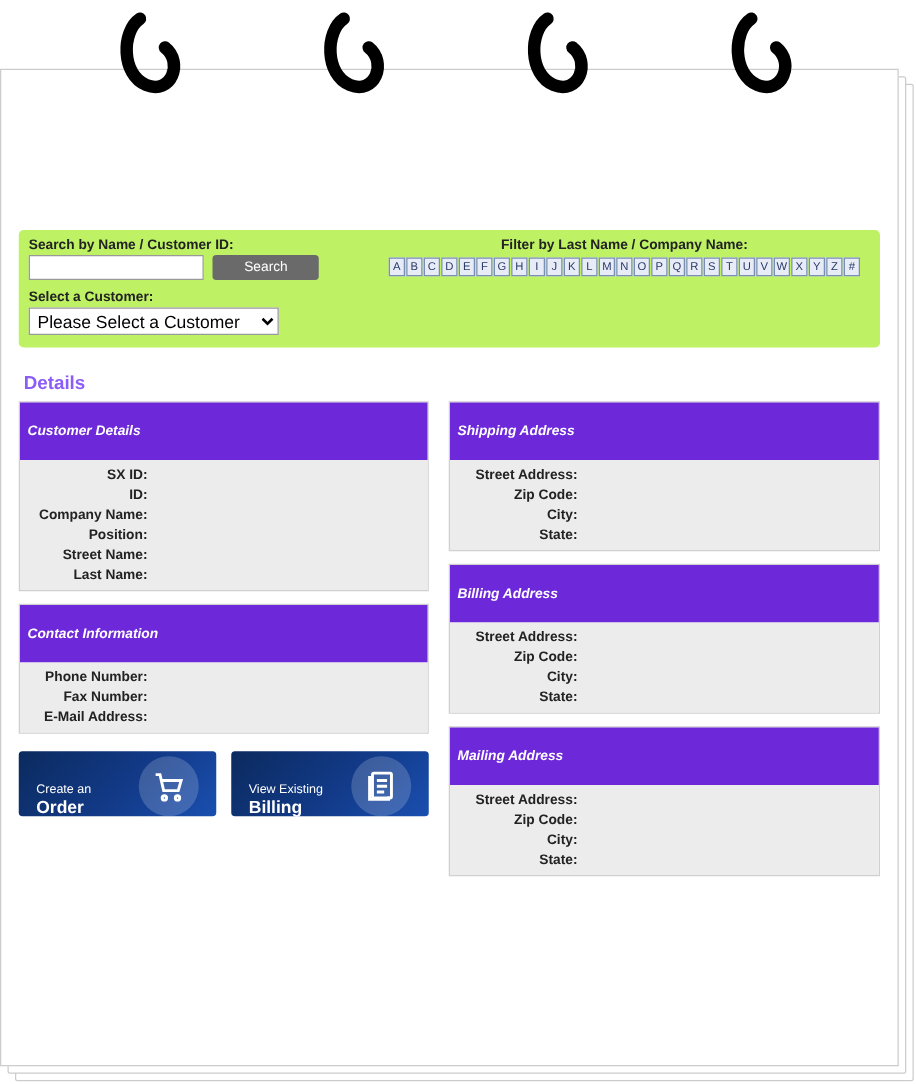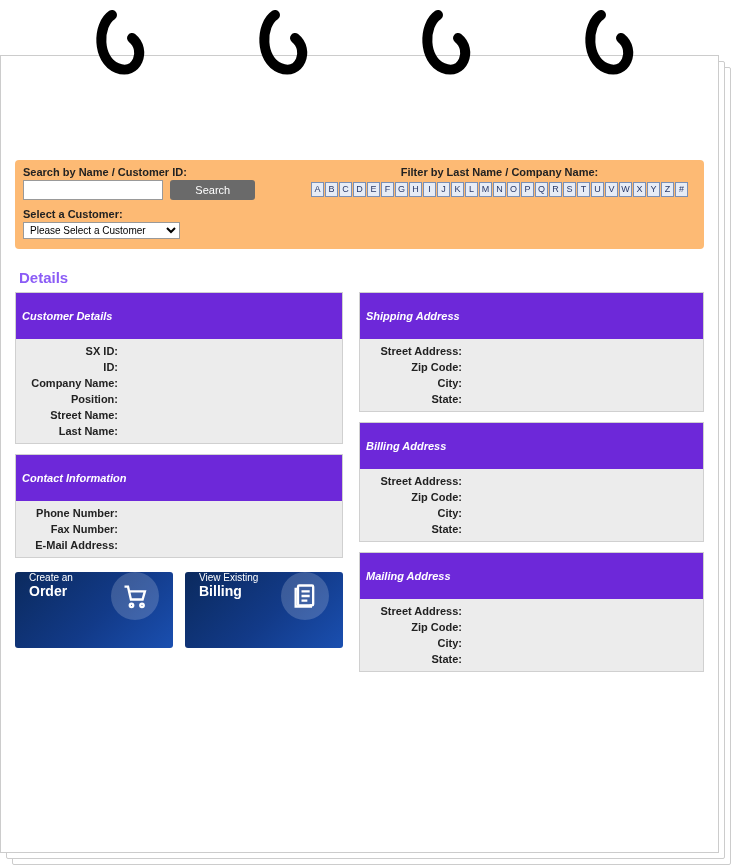--- a/index.html
+++ b/index.html
@@ -35,22 +35,22 @@
   .spiral-row {
     position: absolute;
     top: 0; left: 0; right: 0; height: 100px;
     display: flex;
     justify-content: space-around;
     padding: 0 40px;
     z-index: 10;
   }
   .spiral svg { display:block; }
   .top-area {
-    margin-top: 92px;
-    background: #fdba74;
+    margin-top: 116px;
+    background: #bef264;
     border-radius: 4px;
     padding: 6px 8px 10px 8px;
     display: flex;
     gap: 20px;
   }
   .top-left { flex: 0 0 260px; }
   .top-right { flex: 1; }
   .field-label {
     font-weight: bold;
     font-size: 11px;
@@ -73,22 +73,22 @@
     padding: 4px 25px;
     font-size: 11px;
     cursor: pointer;
     vertical-align: middle;
     margin-left: 4px;
   }
   .select-customer {
     margin-top: 8px;
   }
   .cust-select {
-    width: 157px;
-    font-size: 10px;
+    width: 200px;
+    font-size: 14px;
     padding: 1px 2px;
     border: 1px solid #999;
     background: #fff;
   }
   .filter-header {
     font-weight: bold;
     font-size: 11px;
     text-align: center;
     margin-bottom: 4px;
   }
@@ -150,26 +150,26 @@
   }
   .kv .v { flex:1; }
   .col-right .kv .k { width: 100px; }
   .action-row {
     display: flex;
     gap: 12px;
     margin-top: 4px;
   }
   .action-card {
     flex: 1;
-    height: 76px;
+    height: 52px;
     border-radius: 3px;
     background: linear-gradient(135deg, #0b2a5e 0%, #123a88 55%, #1a4fb0 100%);
     color: #fff;
     display: flex;
-    align-items: flex-start;
+    align-items: flex-end;
     padding: 0 14px;
     cursor: pointer;
     gap: 14px;
   }
   .action-text .line1 { font-size: 10px; }
   .action-text .line2 { font-size: 14px; font-weight: bold; }
   .action-icon {
     width: 48px; height: 48px;
     border-radius: 50%;
     background: rgba(255,255,255,0.18);

